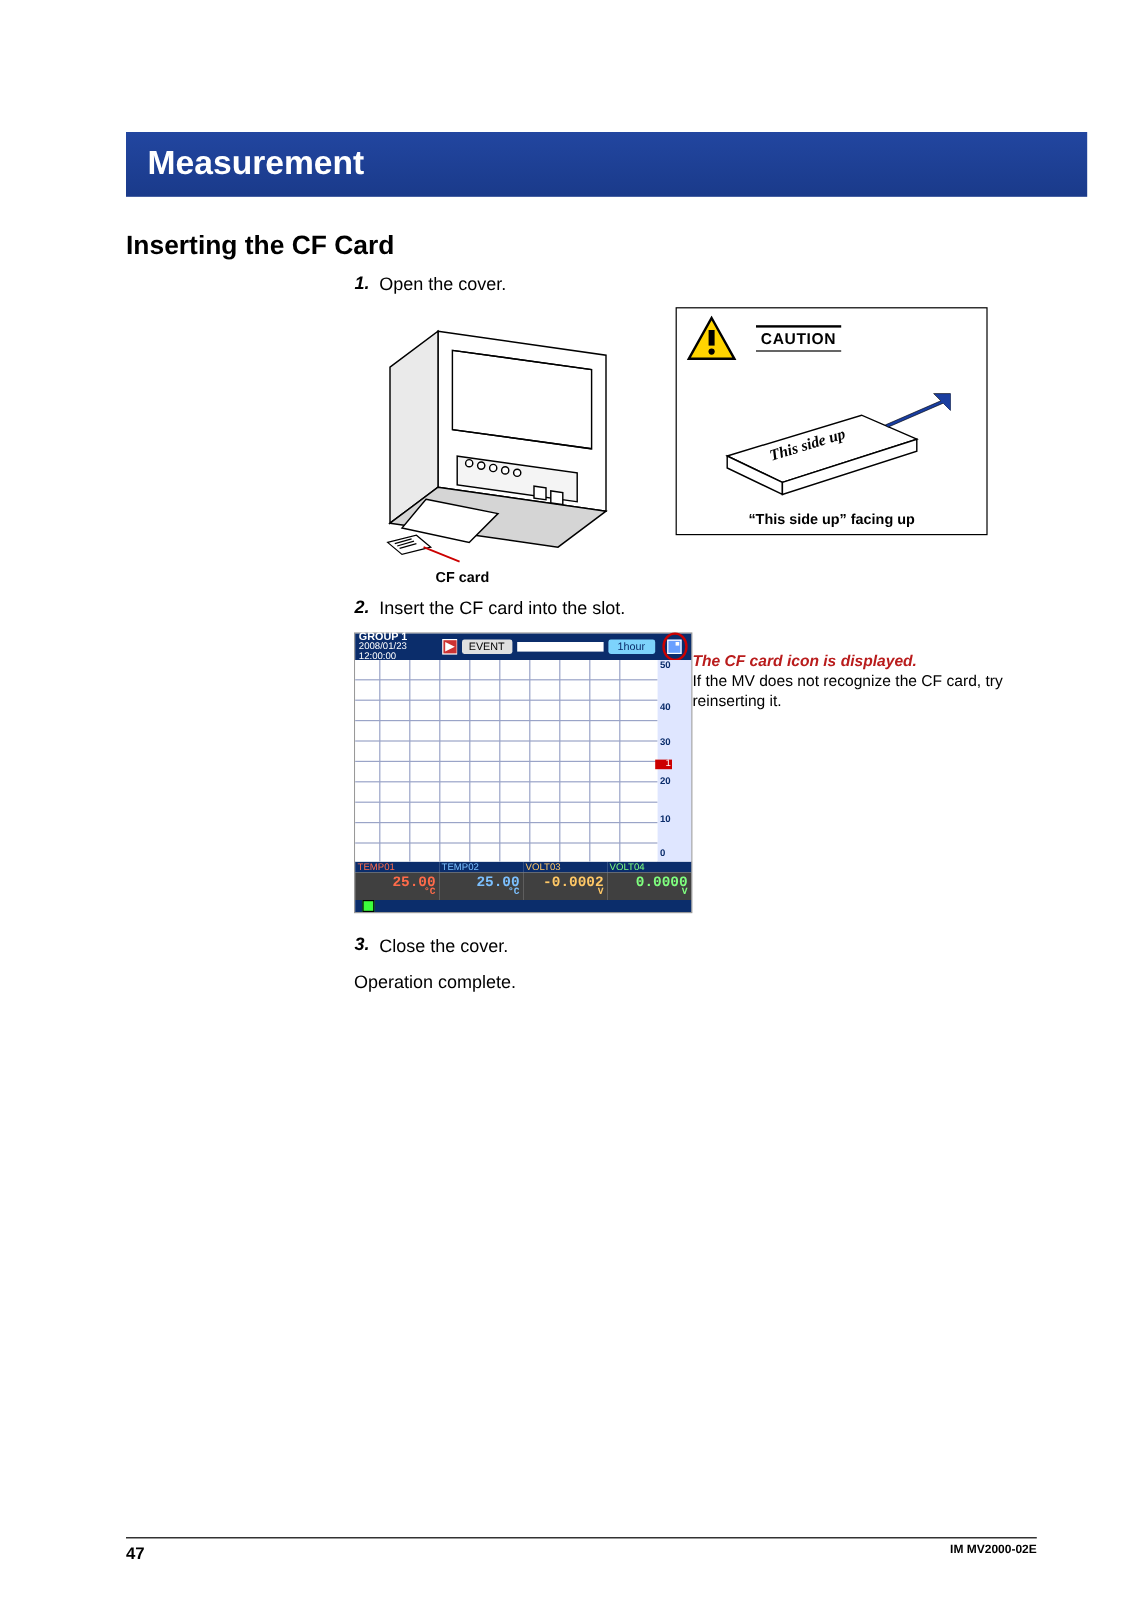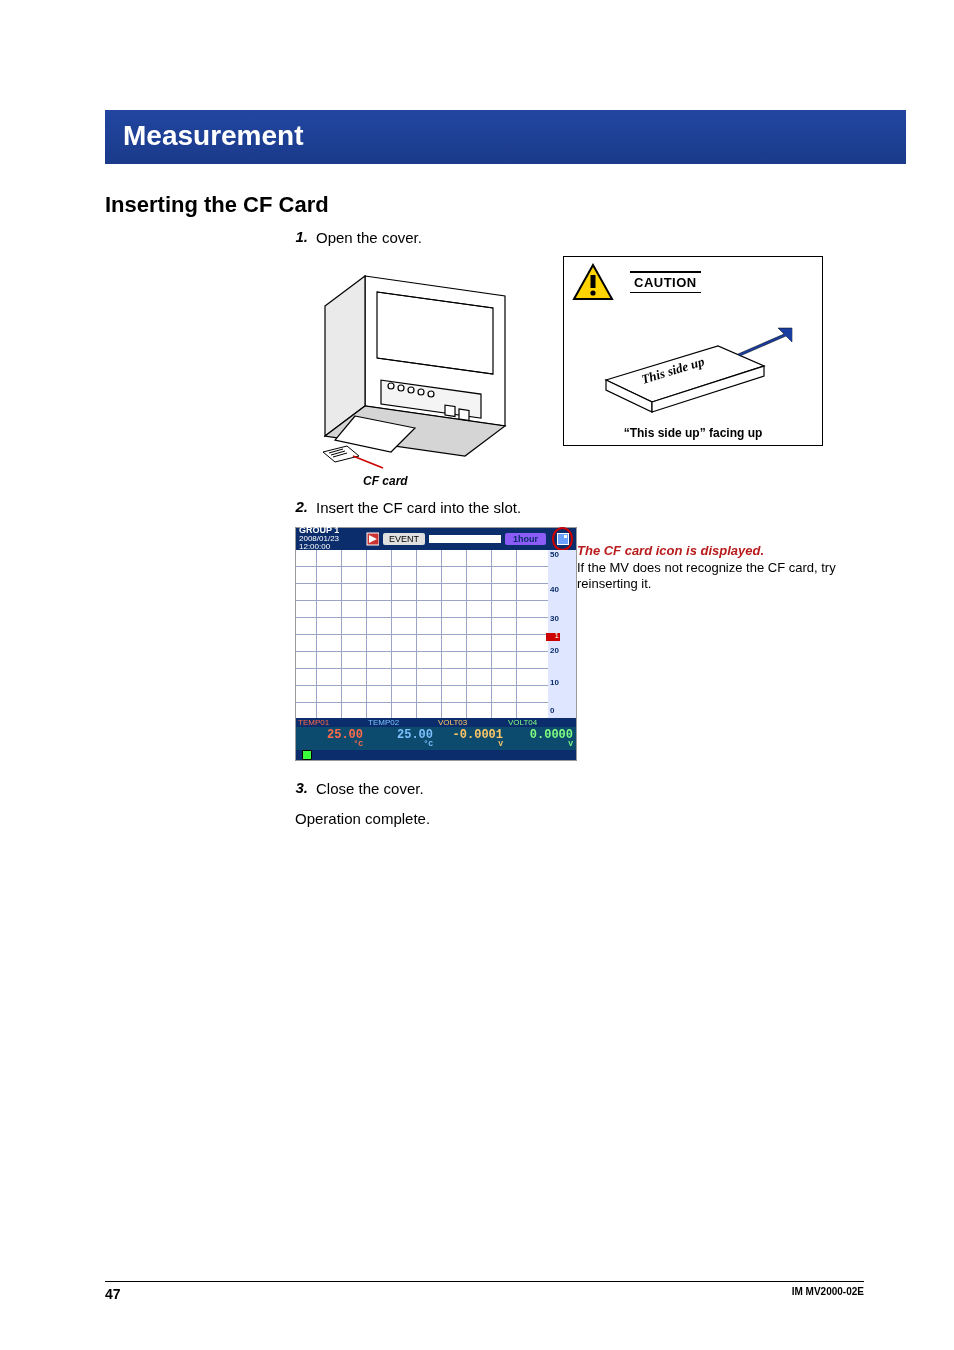--- a/index.html
+++ b/index.html
@@ -65,21 +65,20 @@
     width: 240px;
     height: 230px;
   }
   .device-svg { display:block; }
   .cf-label {
     position: absolute;
     left: 68px;
     bottom: -2px;
     font-size: 12px;
     font-weight: bold;
-    font-style: italic;
   }
   
   .caution-card {
     width: 260px;
     height: 190px;
     border: 1px solid #000;
     position: relative;
     padding: 6px 8px 6px 8px;
     box-sizing: border-box;
   }
@@ -141,26 +140,26 @@
     font-size:9px;
     padding:1px 6px;
     border-radius:2px;
   }
   .mv-top .bar {
     background:#fff;
     height:8px;
     flex:0 0 72px;
   }
   .mv-top .hour {
-    background:#8b5cf6;
+    background:#7dd3fc;
     color:#0b2d6b;
     font-size:9px;
     padding:1px 8px;
     border-radius:2px;
-    font-weight:bold;
+    font-weight:normal;
     text-align:right;
   }
   .cf-icon-circle {
     border:2px solid #cc0000;
     border-radius:50%;
     width:20px;
     height:20px;
     display:flex;
     align-items:center;
     justify-content:center;
@@ -217,21 +216,21 @@
   }
   .mv-ch { flex:1; }
   .mv-ch .lab {
     background:#0b2d6b; color:#fff; padding:0 2px; font-size:8px; display:block;
   }
   .mv-ch .lab.red { color:#ff6b4a; }
   .mv-ch .lab.blue { color:#7cc0ff; }
   .mv-ch .lab.orange { color:#ffc866; }
   .mv-ch .lab.green { color:#7fff7f; }
   .mv-ch .val {
-    background:#0c4a6e; text-align:right; padding:1px 3px;
+    background:#404040; text-align:right; padding:1px 3px;
     font-family: "Courier New", monospace; font-size:12px; font-weight:bold;
   }
   .mv-ch .val .unit { font-size:8px; display:block; line-height:0.6; padding-bottom:3px; }
   .v-red { color:#ff6b4a; }
   .v-blue { color:#7cc0ff; }
   .v-orange { color:#ffc866; }
   .v-green { color:#7fff7f; }
   .mv-status {
     background:#0b2d6b; height:10px;
     padding-left:6px;
@@ -414,21 +413,21 @@
         <div class="mv-ch">
           <span class="lab red">TEMP01</span>
           <div class="val"><span class="v-red">25.00</span><span class="unit v-red">°C</span></div>
         </div>
         <div class="mv-ch">
           <span class="lab blue">TEMP02</span>
           <div class="val"><span class="v-blue">25.00</span><span class="unit v-blue">°C</span></div>
         </div>
         <div class="mv-ch">
           <span class="lab orange">VOLT03</span>
-          <div class="val"><span class="v-orange">-0.0001</span><span class="unit v-orange">V</span></div>
+          <div class="val"><span class="v-orange">-0.0002</span><span class="unit v-orange">V</span></div>
         </div>
         <div class="mv-ch">
           <span class="lab green">VOLT04</span>
           <div class="val"><span class="v-green">0.0000</span><span class="unit v-green">V</span></div>
         </div>
       </div>
       <div class="mv-status">
           <div class="dot"></div>
         </div>
     </div>

